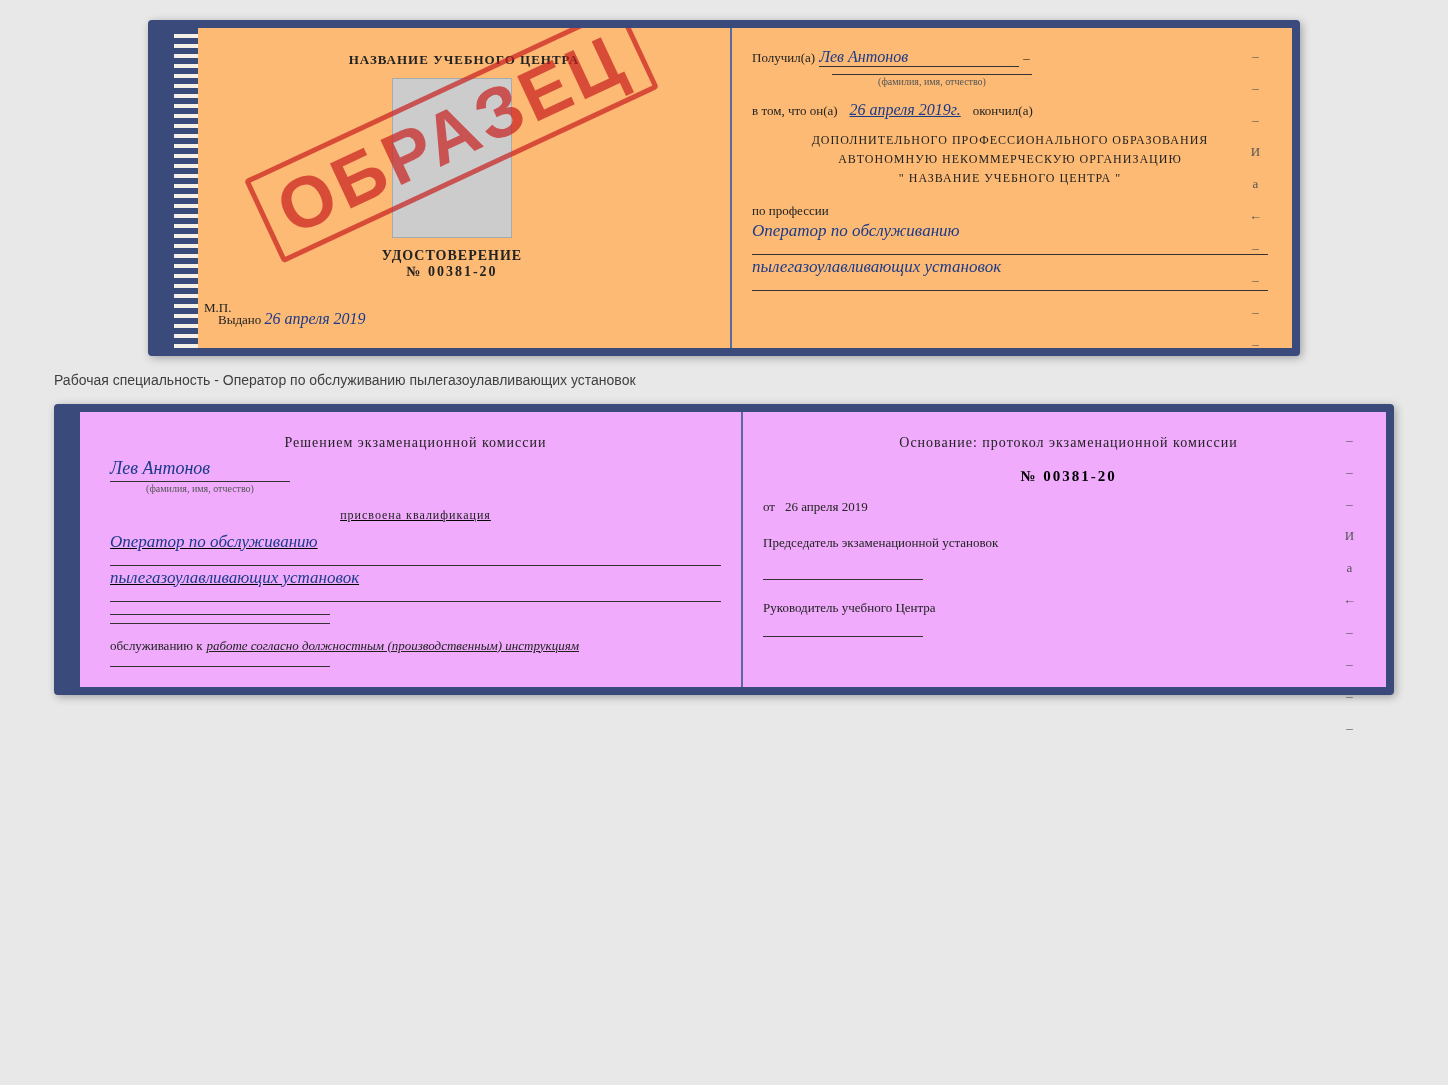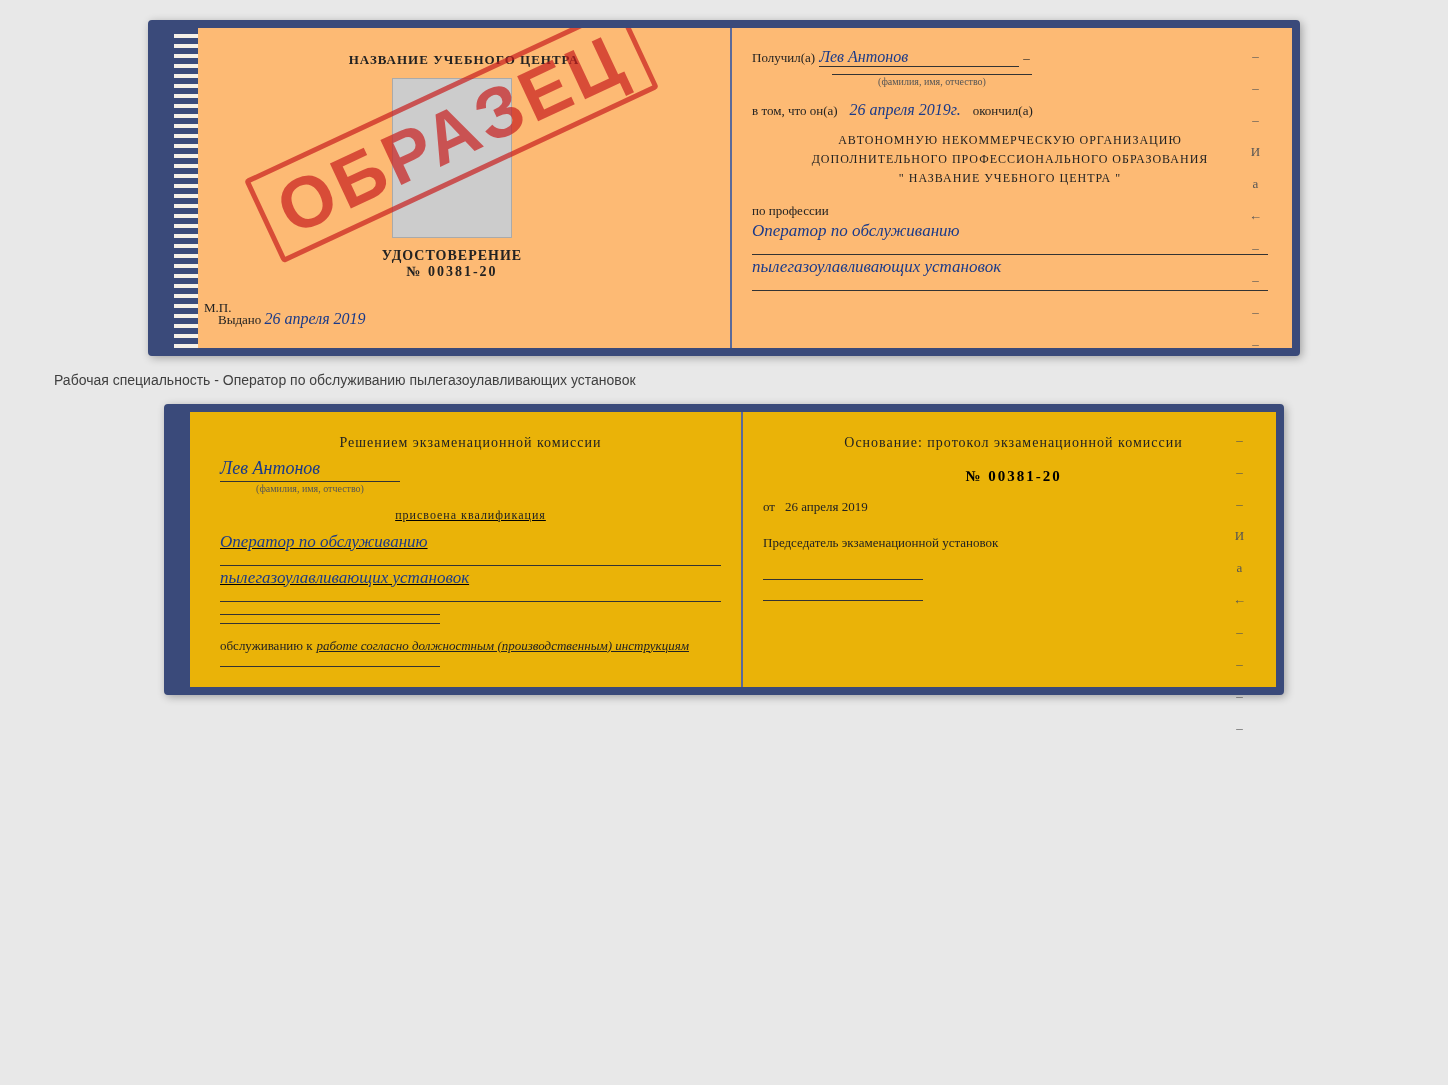--- a/index.html
+++ b/index.html
@@ -212,22 +212,22 @@
       width: 1340px;
       text-align: left;
       font-size: 14px;
       color: #404040;
       padding: 4px 0;
       font-family: Arial, sans-serif;
     }
 
     
     .document-book-bottom {
-      width: 1120px;
-      background: #eab308;
+      width: 1340px;
+      background: #f0abfc;
       border: 8px solid #3a4a7a;
       border-radius: 4px;
       display: flex;
       position: relative;
       box-shadow: 2px 2px 8px rgba(0,0,0,0.3);
     }
 
     .bottom-left {
       flex: 1;
       padding: 20px 20px 20px 30px;
@@ -284,27 +284,27 @@
       <div class="recipient-line">
         <span class="label-text">Получил(а)</span>
         <span class="handwritten field-underline">Лев Антонов</span>
         <span class="label-text">–</span>
       </div>
       <span class="underline-label" style="margin-left:80px; width:200px; display:inline-block;">(фамилия, имя, отчество)</span>
     </div>
 
     <div class="section-block" style="margin-top:8px;">
       <span class="label-text">в том, что он(а)</span>
-      <span class="handwritten" style="margin: 0 8px; text-align: right;">26 апреля 2019г.</span>
+      <span class="handwritten" style="text-decoration:underline; margin: 0 8px; text-align: right;">26 апреля 2019г.</span>
       <span class="label-text">окончил(а)</span>
     </div>
 
     <div class="section-block center-text" style="margin-top:10px;">
+      <div>ДОПОЛНИТЕЛЬНОГО ПРОФЕССИОНАЛЬНОГО ОБРАЗОВАНИЯ</div>
       <div>АВТОНОМНУЮ НЕКОММЕРЧЕСКУЮ ОРГАНИЗАЦИЮ</div>
-      <div>ДОПОЛНИТЕЛЬНОГО ПРОФЕССИОНАЛЬНОГО ОБРАЗОВАНИЯ</div>
       <div>"   НАЗВАНИЕ УЧЕБНОГО ЦЕНТРА   "</div>
     </div>
 
     <div class="section-block" style="margin-top:14px;">
       <div class="label-text">по профессии</div>
       <div class="profession-text profession-underline">Оператор по обслуживанию</div>
       <div class="profession-text profession-underline">пылегазоулавливающих установок</div>
     </div>
 
     <div style="position:absolute; right:30px; top:20px; display:flex; flex-direction:column; gap:16px; align-items:center;">
@@ -364,20 +364,21 @@
       <span class="label-text">от</span>
       <span class="label-text" style="margin-left:6px;">26 апреля 2019</span>
     </div>
 
     <div class="section-block" style="margin-top:20px;">
       <div class="label-text">Председатель экзаменационной установок</div>
       <div style="border-bottom:1px solid #333; width:160px; margin-top:28px;"></div>
     </div>
 
     <div class="section-block" style="margin-top:20px;">
+      <div class="label-text">Руководитель учебного Центра</div>
       <div style="border-bottom:1px solid #333; width:160px; margin-top:20px;"></div>
     </div>
 
     <div style="position:absolute; right:30px; top:20px; display:flex; flex-direction:column; gap:16px; align-items:center;">
       <span class="dash">–</span>
       <span class="dash">–</span>
       <span class="dash">–</span>
       <span style="font-size:13px;color:#555;">И</span>
       <span style="font-size:13px;color:#555;">а</span>
       <span style="font-size:13px;color:#555;">←</span>

